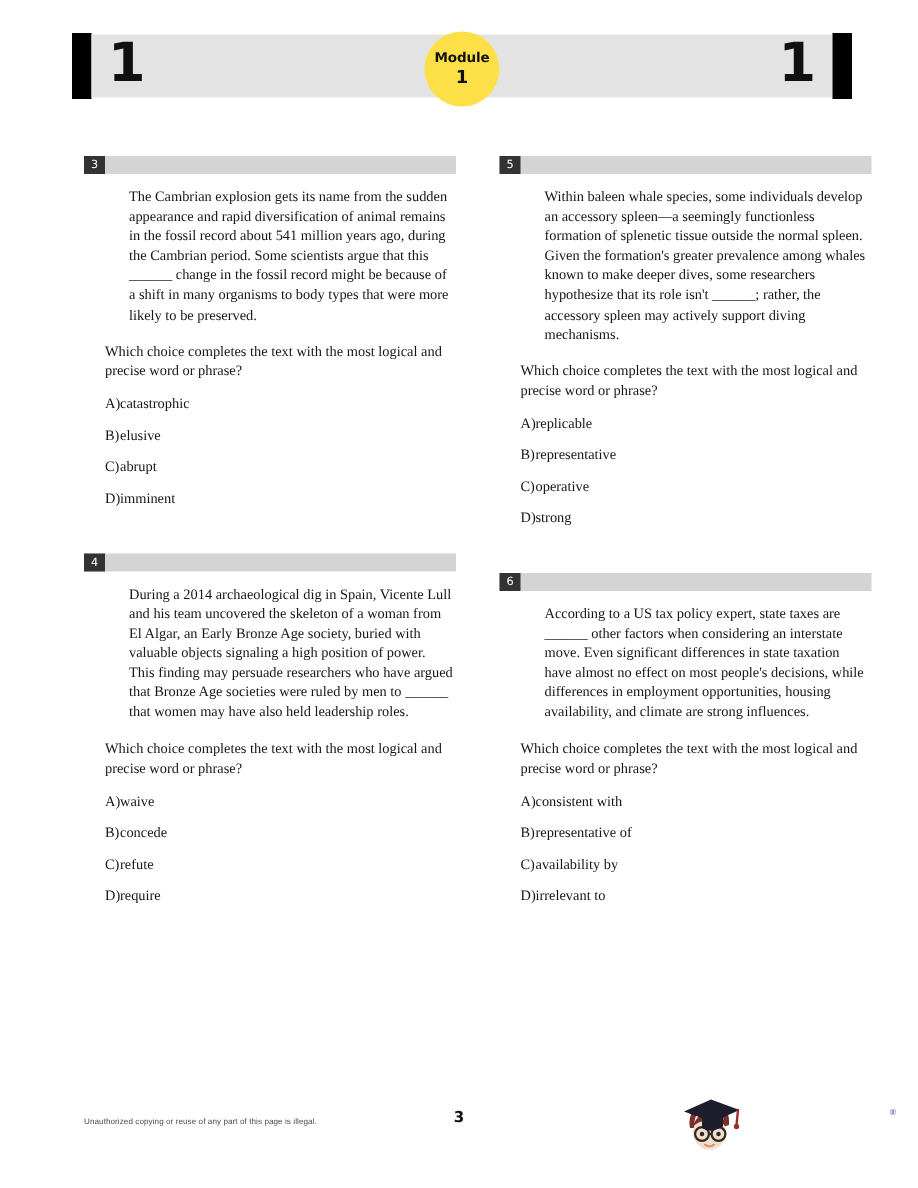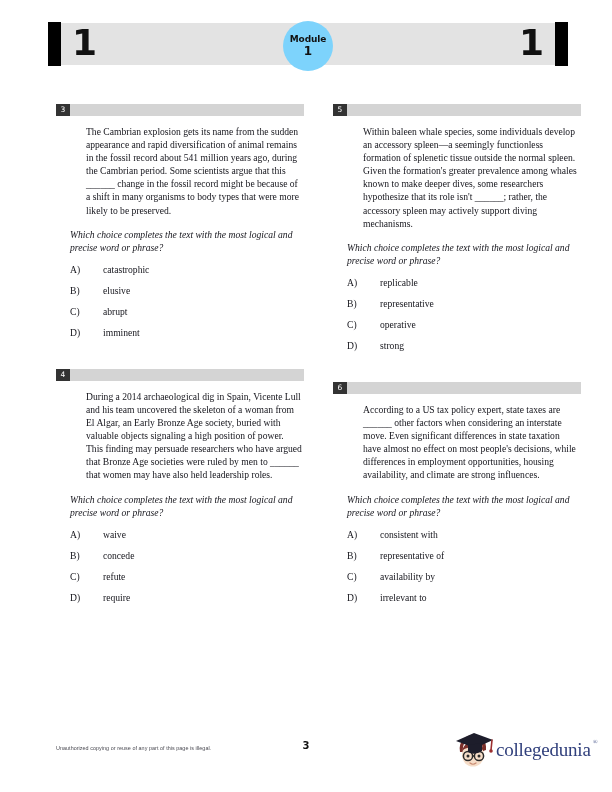--- a/index.html
+++ b/index.html
@@ -55,21 +55,21 @@
   .header-num-right { right: 24px; }
 
   .module-badge {
     position: absolute;
     left: 50%;
     top: -1px;
     transform: translateX(-50%);
     width: 50px;
     height: 50px;
     border-radius: 50%;
-    background: #7dd3fc;
+    background: #fde047;
     display: flex;
     flex-direction: column;
     align-items: center;
     justify-content: center;
     z-index: 3;
   }
   .module-badge .m-word {
     font-family: "DejaVu Sans", sans-serif;
     font-weight: bold;
     font-size: 9px;
@@ -137,21 +137,20 @@
     color: #15151c;
     margin: 0 0 11px 16px;
     text-align: left;
   }
   .stem {
     font-family: "Liberation Serif", serif;
     font-size: 9.6px;
     line-height: 13.1px;
     color: #15151c;
     margin: 0 0 9px 0;
-    font-style: italic;
   }
   .choices {
     list-style: none;
     margin: 0;
     padding: 0;
   }
   .choice {
     font-family: "Liberation Serif", serif;
     font-size: 9.6px;
     line-height: 13px;
@@ -161,21 +160,21 @@
     position: relative;
   }
   .choice .c-letter {
     position: absolute;
     left: 0;
     top: 0;
     width: 16px;
   }
   .choice .c-text {
     display: inline-block;
-    padding-left: 23px;
+    padding-left: 0;
   }
 
   
   .footer {
     position: absolute;
     left: 0;
     bottom: 0;
     width: 612px;
     height: 60px;
   }
@@ -341,16 +340,15 @@
 
         <path d="M20 35 Q23 37.5, 26 35" fill="none" stroke="#c98b73" stroke-width="1.2" stroke-linecap="round"></path>
 
         <path d="M6 13 L24 5 L43 12 L25 20 Z" fill="#1d1d2b"></path>
         <path d="M18 17 L18 24 Q24 28, 32 23 L32 15 Z" fill="#1d1d2b"></path>
 
         <path d="M42 12 L41 22" stroke="#9b2f2f" stroke-width="1.6" stroke-linecap="round"></path>
         <circle cx="41" cy="23" r="1.8" fill="#9b2f2f"></circle>
       </svg>
     </div>
-    <div class="logo-word">collegedunia</div>
     <div class="logo-reg">®</div>
   </div>
 </div>
 
 </body></html>

